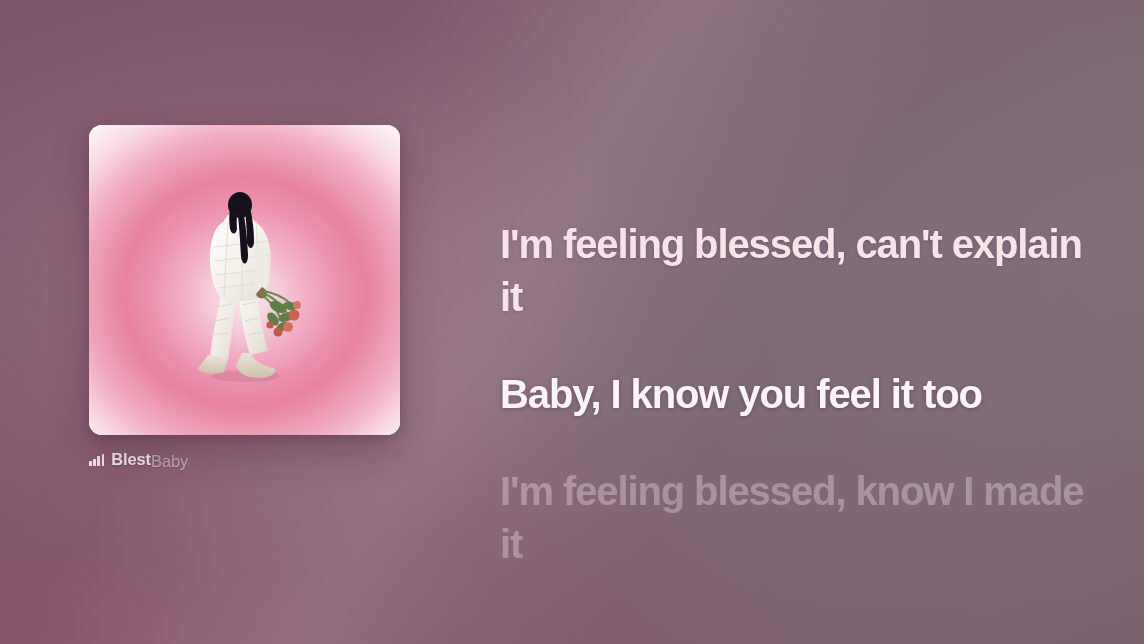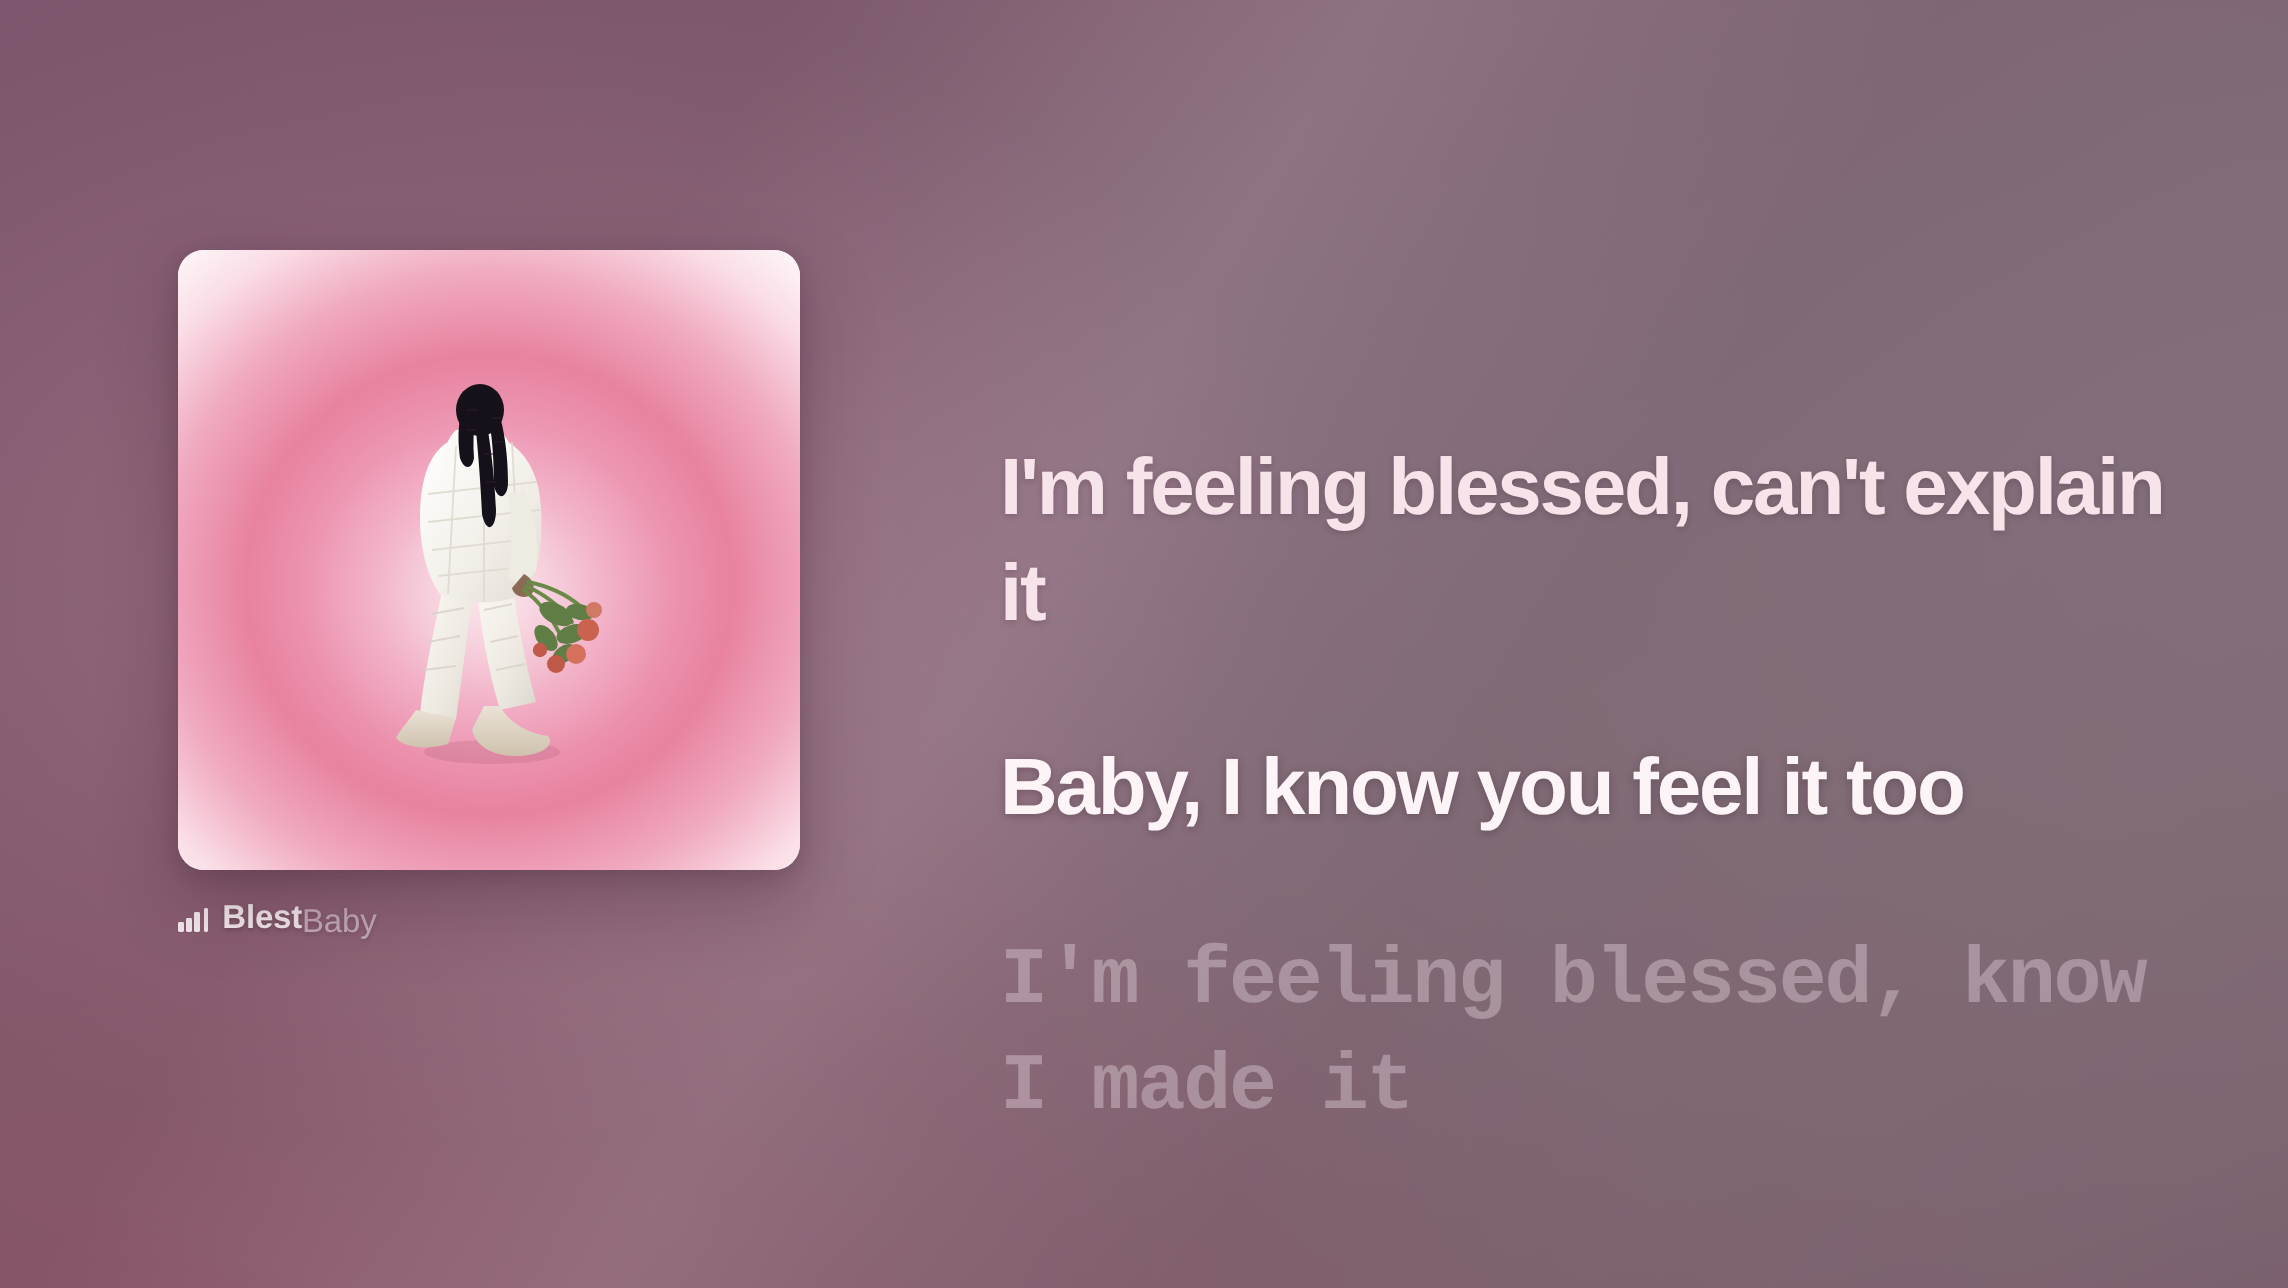--- a/index.html
+++ b/index.html
@@ -162,21 +162,21 @@
     font-weight:700;
     font-size:40px;
     line-height:53px;
     letter-spacing:-1.1px;
     margin-bottom:40px;
     margin-top:44px;
   }
   .lyric-line:last-child { margin-bottom:0; }
   .lyric-line.past    { color:#f7e3ea; text-shadow:0 1px 3px rgba(48,22,36,0.22); }
   .lyric-line.current { color:#fdf4f8; text-shadow:0 1px 4px rgba(48,22,36,0.30); }
-  .lyric-line.upcoming{ color:rgba(240,222,232,0.37);font-family:Liberation Mono, monospace; }
+  .lyric-line.upcoming{ color:rgba(240,222,232,0.37); }
 </style>
 </head>
 <body>
 
 <div id="player-stage">
 
   <div class="bg-layer bg-base"></div>
   <div class="bg-layer bg-warm"></div>
   <div class="bg-layer bg-cool"></div>
   <div class="bg-layer bg-bloom"></div>

